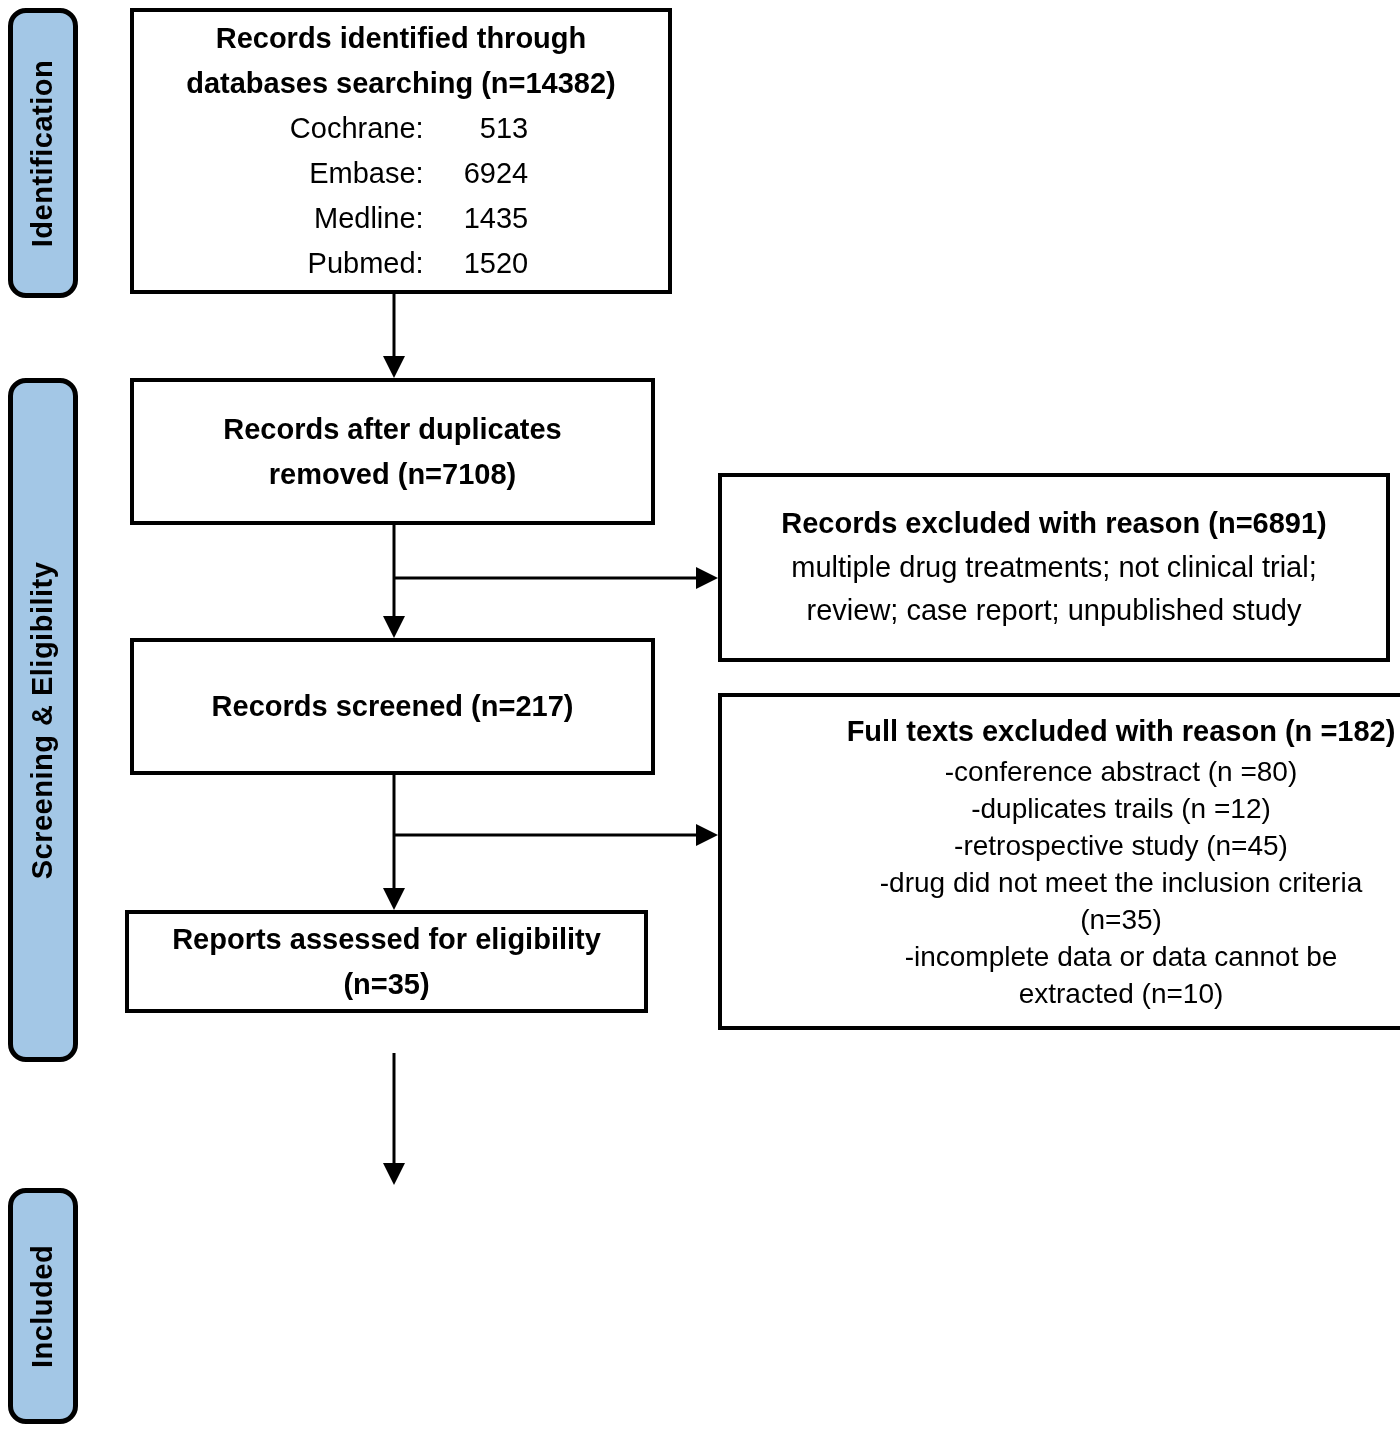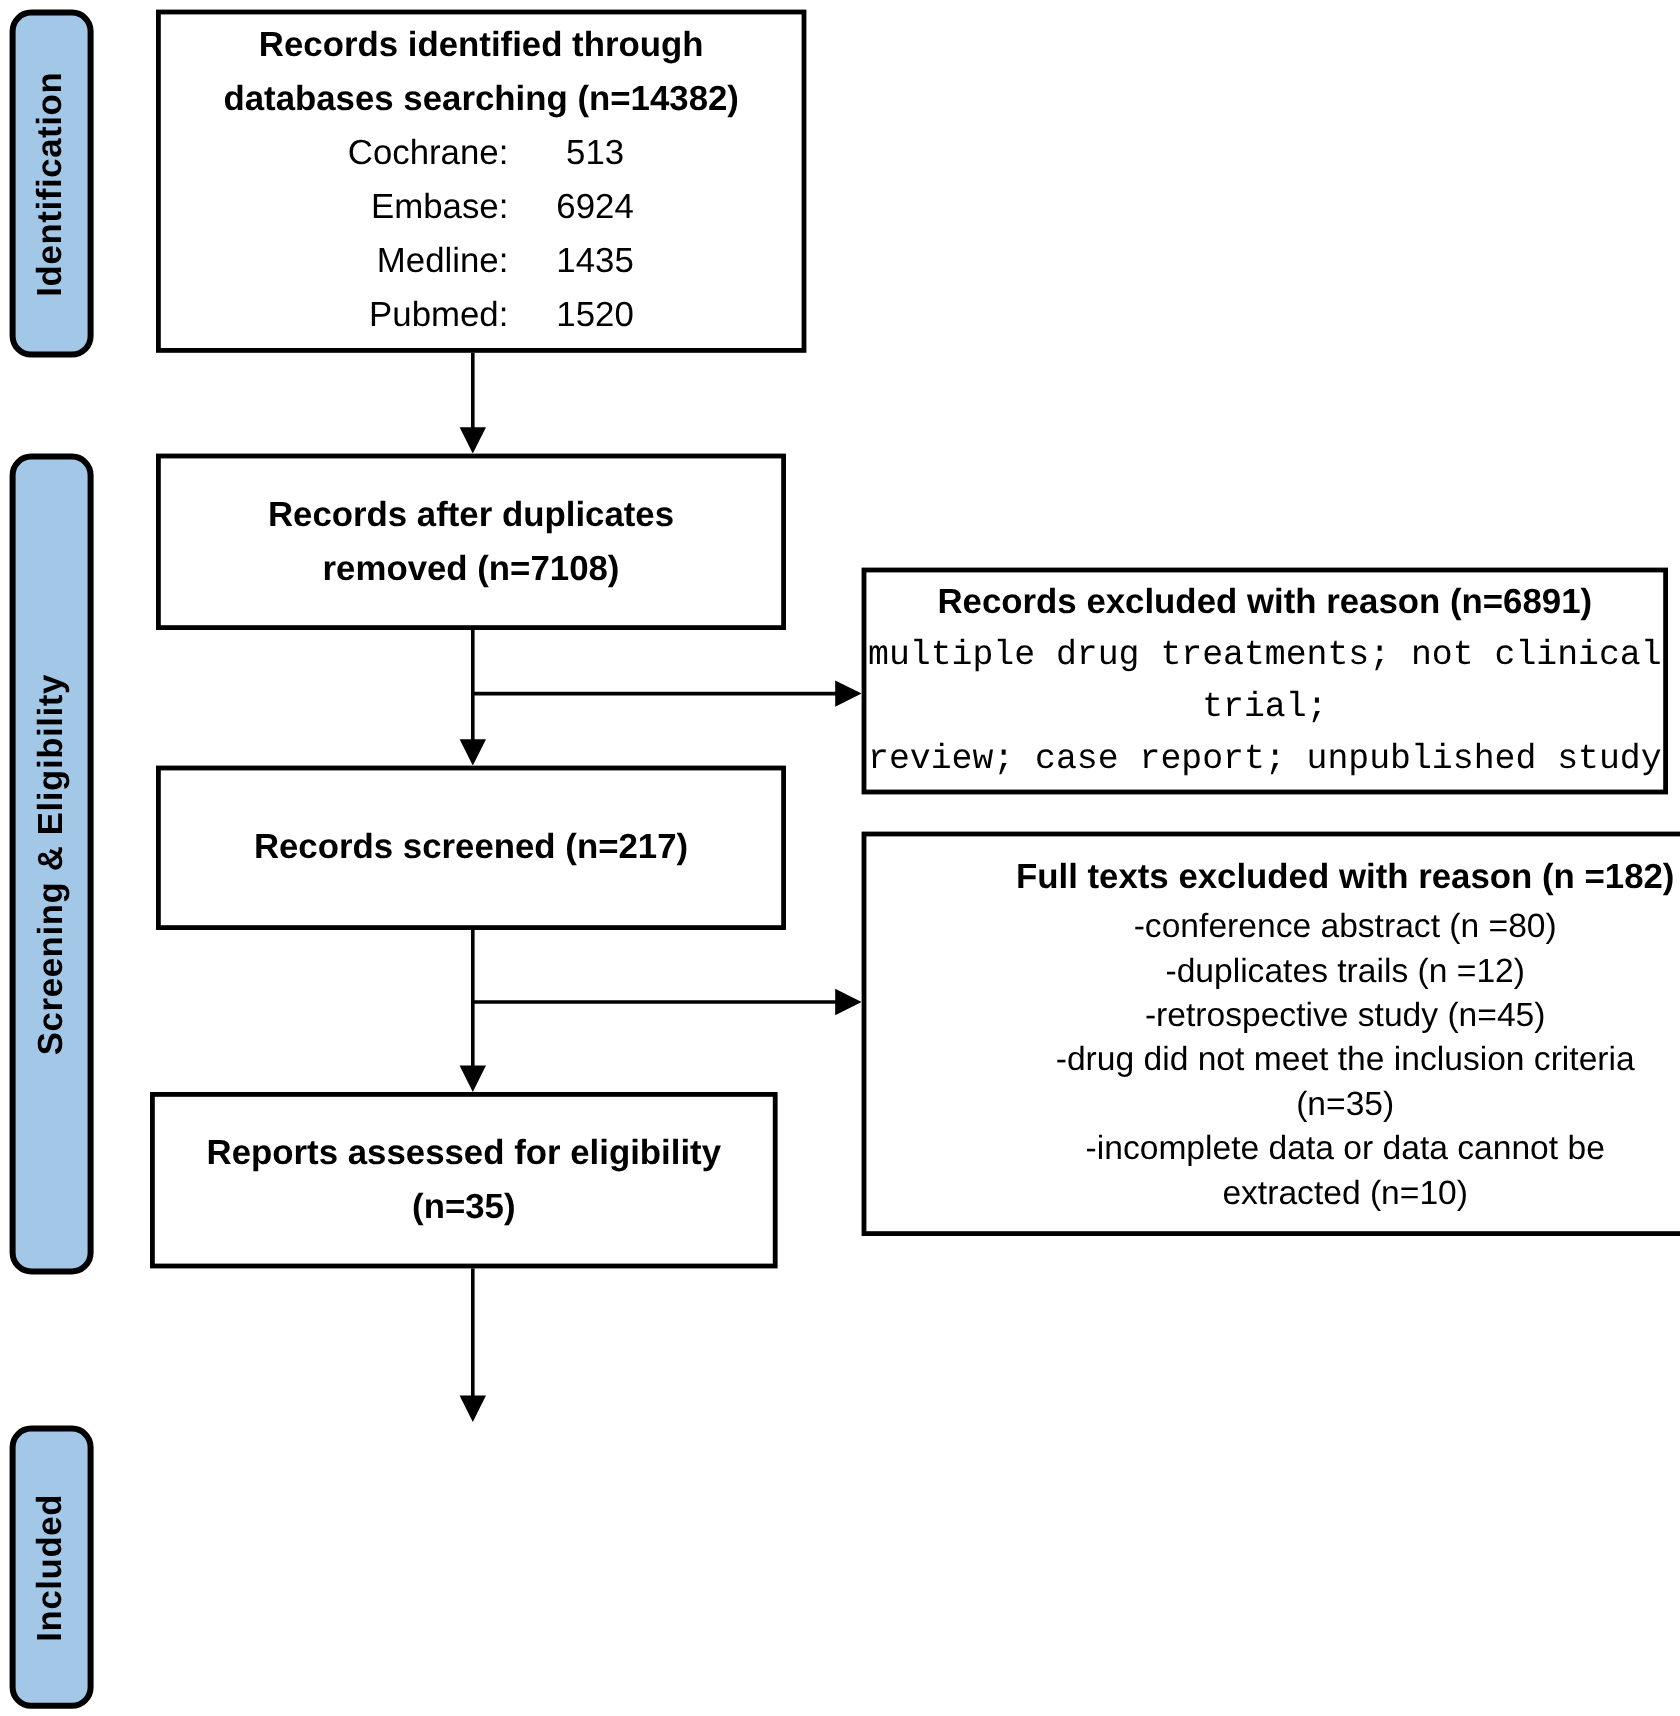--- a/index.html
+++ b/index.html
@@ -58,49 +58,48 @@
   }
   .src-table {
     display: grid;
     grid-template-columns: auto auto;
     column-gap: 40px;
     font-size: 29px;
     line-height: 1.55;
     margin-left: 16px;
   }
   .src-label { text-align: right; }
-  .src-value { text-align: center; }
+  .src-value { text-align: right; }
 
   .note-title {
     font-weight: bold;
     font-size: 29px;
     line-height: 1.5;
     white-space: pre-line;
   }
   .note-body {
     font-size: 29px;
     line-height: 1.5;
     white-space: pre-line;
-    font-family: Liberation Mono, monospace;
   }
   .note-items {
     font-size: 28px;
     line-height: 1.32;
     white-space: pre-line;
   }
 
   
   #stage-identification { left: 8px;  top: 8px;    width: 70px;  height: 290px; }
   #stage-screening      { left: 8px;  top: 378px;  width: 70px;  height: 684px; }
   #stage-included       { left: 8px;  top: 1188px; width: 70px;  height: 236px; }
 
   #box-identified  { left: 130px; top: 8px;    width: 542px; height: 286px; }
   #box-duplicates  { left: 130px; top: 378px;  width: 525px; height: 147px; }
   #box-screened    { left: 130px; top: 638px;  width: 525px; height: 137px; }
-  #box-assessed    { left: 125px; top: 910px;  width: 523px; height: 147px; }
+  #box-assessed    { left: 125px; top: 910px;  width: 523px; height: 103px; }
   #box-included    { left: 122px; top: 1185px; width: 528px; height: 237px; }
 
   #box-records-excluded { left: 718px; top: 473px; width: 672px; height: 189px; }
   #box-fulltext-excluded{ left: 718px; top: 693px; width: 806px; height: 337px; }
 </style>
 </head>
 <body>
 
 <div class="canvas">
 

